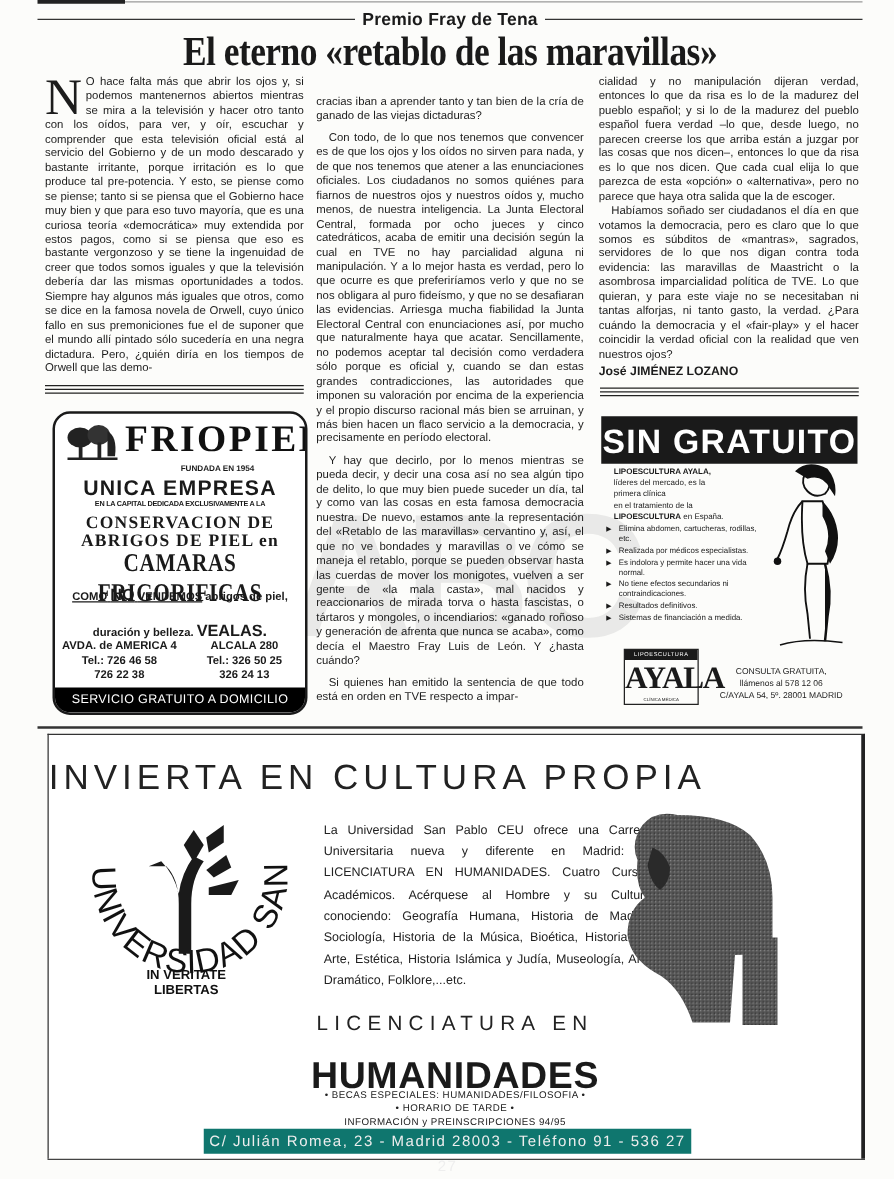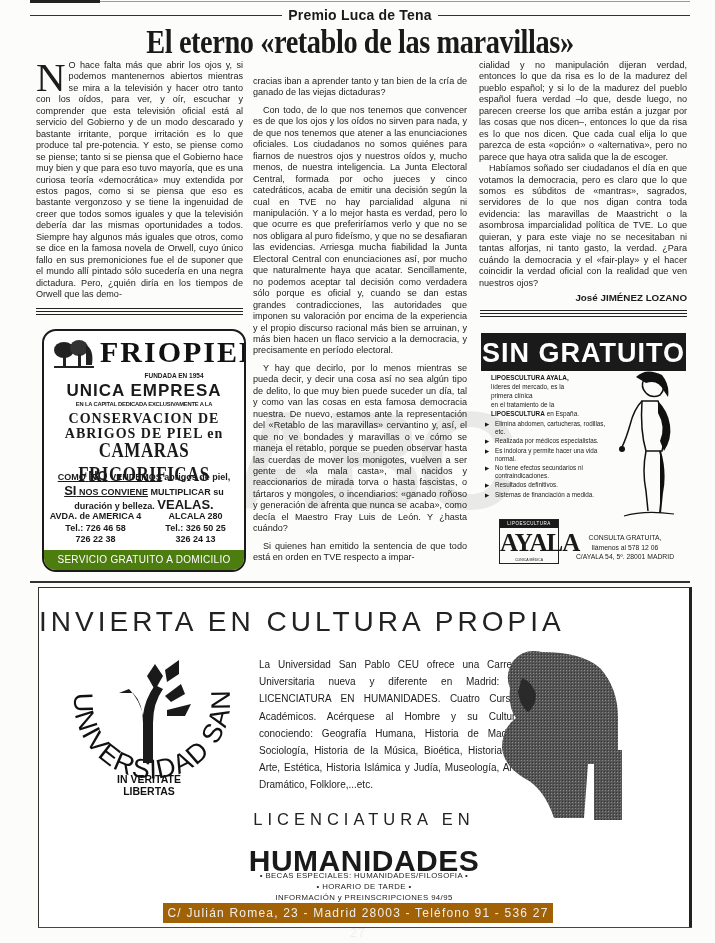--- a/index.html
+++ b/index.html
@@ -19,39 +19,39 @@
     transform: scaleX(0.86); transform-origin: center; letter-spacing: -0.5px; }
 
   .col { position: absolute; font-size: 9.1px; line-height: 11.45px; text-align: justify; color: #1c1c1c; }
   .col p { margin: 0; text-indent: 0; }
   .col p.ind { text-indent: 10px; margin-top: 6px; }
   .col p.ind0 { text-indent: 10px; }
   .col1 { left: 36px; top: 60px; width: 207px; }
   .col2 { left: 253px; top: 60px; width: 214px; margin-top: 16px; }
   .col3 { left: 479px; top: 60px; width: 208px; }
   .dropcap { float: left; font-family: "Liberation Serif", serif; font-size: 41px; line-height: 32px; padding-right: 3px; margin-top: 1px; font-weight: normal; }
-  .byline { text-align: right; font-weight: bold; font-size: 9.8px; margin-top: 3px; }
+  .byline { text-align: left; font-weight: bold; font-size: 9.8px; margin-top: 3px; }
 
   .triple-rule { position: absolute; height: 8px; }
   .triple-rule div { height: 1px; background: #222; margin-bottom: 2px; }
 
   
   .friopiel { position: absolute; left: 42px; top: 329px; width: 204px; height: 243px; border: 2.5px solid #1a1a1a; border-radius: 14px; background: #fff; overflow: hidden; text-align: center; }
   .fp-logo { position: absolute; left: 8px; top: 8px; width: 44px; height: 30px; }
   .fp-name { position: absolute; left: 56px; top: 4px; width: 142px; font-family: "Liberation Serif", serif; font-weight: 900; font-size: 30px; letter-spacing: 2px; line-height: 34px; color: #111; }
   .fp-founded { position: absolute; left: 60px; top: 41px; width: 140px; font-size: 6.5px; font-weight: bold; }
   .fp-unica { position: absolute; left: 0; top: 50px; width: 100%; font-weight: 900; font-size: 17px; letter-spacing: 1px; }
   .fp-capital { position: absolute; left: 0; top: 70px; width: 100%; font-size: 5.8px; font-weight: bold; letter-spacing: -0.2px; }
   .fp-conserv { position: absolute; left: 0; top: 80px; width: 100%; font-family: "Liberation Serif", serif; font-weight: 900; font-size: 14px; letter-spacing: 1px; line-height: 15px; }
   .fp-camaras { position: absolute; left: 0; top: 112px; width: 100%; font-family: "Liberation Serif", serif; font-weight: 900; font-size: 17px; letter-spacing: 0.5px; transform: scaleY(1.2); }
   .fp-line { position: absolute; left: 0; width: 100%; font-size: 9px; font-weight: bold; }
   .fp-line u { text-decoration: underline; }
   .fp-big { font-size: 13px; font-weight: 900; }
   .fp-addr { position: absolute; top: 180px; width: 95px; font-size: 9px; font-weight: bold; line-height: 11.5px; }
-  .fp-footer { position: absolute; left: 0; bottom: 0; width: 100%; height: 20px; background: #4d7c0f; color: #fff; font-size: 10px; line-height: 20px; letter-spacing: 0.3px; }
+  .fp-footer { position: absolute; left: 0; bottom: 0; width: 100%; height: 20px; background: #000000; color: #fff; font-size: 10px; line-height: 20px; letter-spacing: 0.3px; }
 
   
   .sincomp { position: absolute; left: 479px; top: 333px; width: 208px; height: 243px; }
   .sc-bar { position: absolute; left: 2px; top: 0; width: 205px; height: 38px; background: #1a1a1a; color: #fff; font-weight: bold; font-size: 27px; line-height: 40px; text-align: center; letter-spacing: 1px; transform-origin: center; }
   .sc-intro { position: absolute; left: 12px; top: 40px; width: 120px; font-size: 6.4px; line-height: 9px; }
   .sc-intro b { font-weight: bold; }
   .sc-list { position: absolute; left: 6px; top: 87px; width: 130px; font-size: 6.3px; line-height: 8.2px; list-style: none; }
   .sc-list li { position: relative; padding-left: 10px; margin-bottom: 1px; }
   .sc-list li::before { content: "\25B6"; position: absolute; left: 0; top: 0; font-size: 5.5px; }
   .sc-figure { position: absolute; left: 135px; top: 38px; width: 70px; height: 150px; }
@@ -67,34 +67,34 @@
   
   .hr-bottom { position: absolute; left: 30px; top: 581px; width: 660px; height: 2px; background: #333; }
   .ceu { position: absolute; left: 38px; top: 587px; width: 654px; height: 340px; border: 1.5px solid #333; border-right: 3px solid #222; border-bottom: none; background: #fff; }
   .ceu-title { position: absolute; left: 0; top: 18px; width: 100%; font-family: "Liberation Sans", sans-serif; font-size: 28px; letter-spacing: 4px; color: #222; }
   .ceu-logo { position: absolute; left: 8px; top: 60px; width: 210px; height: 170px; }
   .ceu-body { position: absolute; left: 220px; top: 68px; width: 262px; font-family: "Liberation Sans", sans-serif; font-size: 10px; line-height: 17.2px; text-align: justify; color: #222; }
   .ceu-thinker { position: absolute; left: 455px; top: 52px; width: 150px; height: 180px; }
   .ceu-lic { position: absolute; left: 0; top: 222px; width: 100%; text-align: center; font-size: 16.5px; letter-spacing: 5px; color: #222; }
   .ceu-hum { position: absolute; left: 0; top: 240px; width: 100%; text-align: center; font-weight: bold; font-size: 30px; letter-spacing: 0.5px; color: #1a1a1a; margin-top: 16px; }
   .ceu-small { position: absolute; left: 0; width: 100%; text-align: center; font-size: 7.8px; letter-spacing: 0.4px; color: #222; }
-  .ceu-addr { position: absolute; left: 124px; top: 315px; width: 390px; height: 20px; background: #a16207; color: #eee; font-size: 12px; line-height: 20px; text-align: center; letter-spacing: 1.2px; }
+  .ceu-addr { position: absolute; left: 124px; top: 315px; width: 390px; height: 20px; background: #0f766e; color: #eee; font-size: 12px; line-height: 20px; text-align: center; letter-spacing: 1.2px; }
   .ceu-bottomline { position: absolute; left: 38px; top: 927px; width: 654px; height: 1px; background: #444; }
 </style>
 </head>
 <body>
 
 <div class="topbar">
     <div class="blk"></div>
     <div class="ln"></div>
   </div>
 
 <div class="section-head">
   <div class="rule"></div>
-  <span class="label">Premio Luca de Tena</span>
+  <span class="label">Premio Fray de Tena</span>
   <div class="rule"></div>
 </div>
 
 <h1 class="headline">El eterno «retablo de las maravillas»</h1>
 
 <div class="watermark">ABC</div>
 
 <div class="col col1">
   <span class="dropcap">N</span>
   <p>O hace falta más que abrir los ojos y, si podemos mantenernos abiertos mientras se mira a la televisión y hacer otro tanto con los oídos, para ver, y oír, escuchar y comprender que esta televisión oficial está al servicio del Gobierno y de un modo descarado y bastante irritante, porque irritación es lo que produce tal pre-potencia. Y esto, se piense como se piense; tanto si se piensa que el Gobierno hace muy bien y que para eso tuvo mayoría, que es una curiosa teoría «democrática» muy extendida por estos pagos, como si se piensa que eso es bastante vergonzoso y se tiene la ingenuidad de creer que todos somos iguales y que la televisión debería dar las mismas oportunidades a todos. Siempre hay algunos más iguales que otros, como se dice en la famosa novela de Orwell, cuyo único fallo en sus premoniciones fue el de suponer que el mundo allí pintado sólo sucedería en una negra dictadura. Pero, ¿quién diría en los tiempos de Orwell que las demo-</p>
@@ -137,24 +137,20 @@
   <div class="fp-unica">UNICA EMPRESA</div>
   <div class="fp-capital">EN LA CAPITAL DEDICADA EXCLUSIVAMENTE A LA</div>
   <div class="fp-conserv">
     <div>CONSERVACION DE</div>
     <div>ABRIGOS DE PIEL en</div>
   </div>
   <div class="fp-camaras">CAMARAS FRIGORIFICAS</div>
   <div class="fp-line" style="top:137px;">
     <u><span>COMO</span> <span class="fp-big">NO</span> <span>VENDEMOS</span></u>
     <span>abrigos de piel,</span>
-  </div>
-  <div class="fp-line" style="top:152px;">
-    <u><span class="fp-big">SI</span> <span>NOS CONVIENE</span></u>
-    <span>MULTIPLICAR su</span>
   </div>
   <div class="fp-line" style="top:166px;">
     <span>duración y belleza.</span>
     <span class="fp-big">VEALAS.</span>
   </div>
   <div class="fp-addr" style="left:4px;">
     <div>AVDA. de AMERICA 4</div>
     <div>Tel.: 726 46 58</div>
     <div>726 22 38</div>
   </div>

